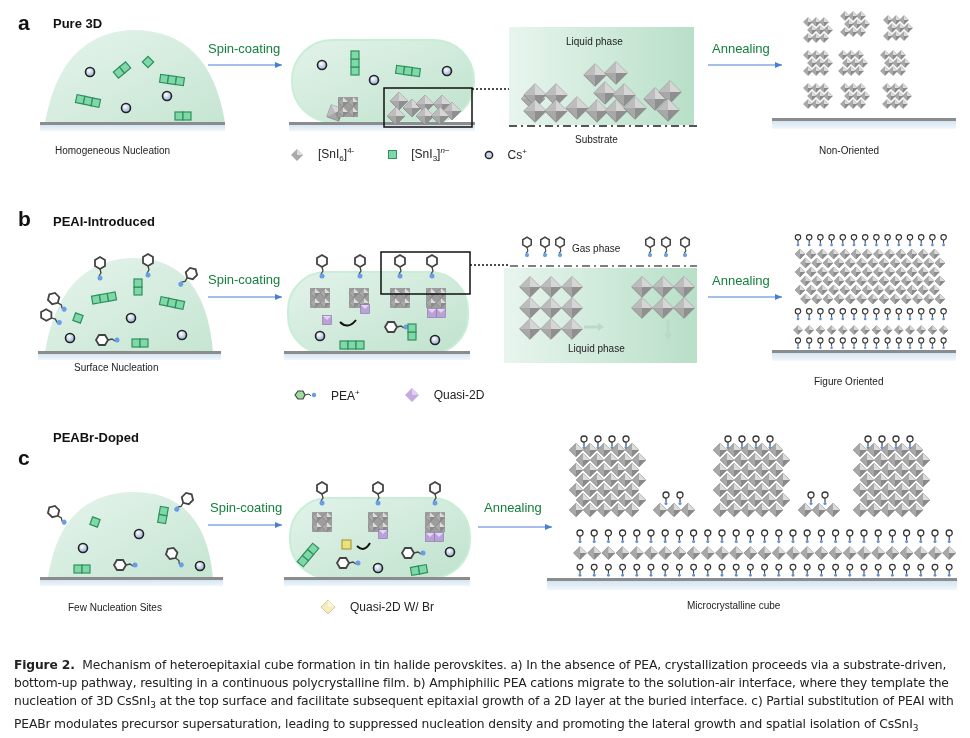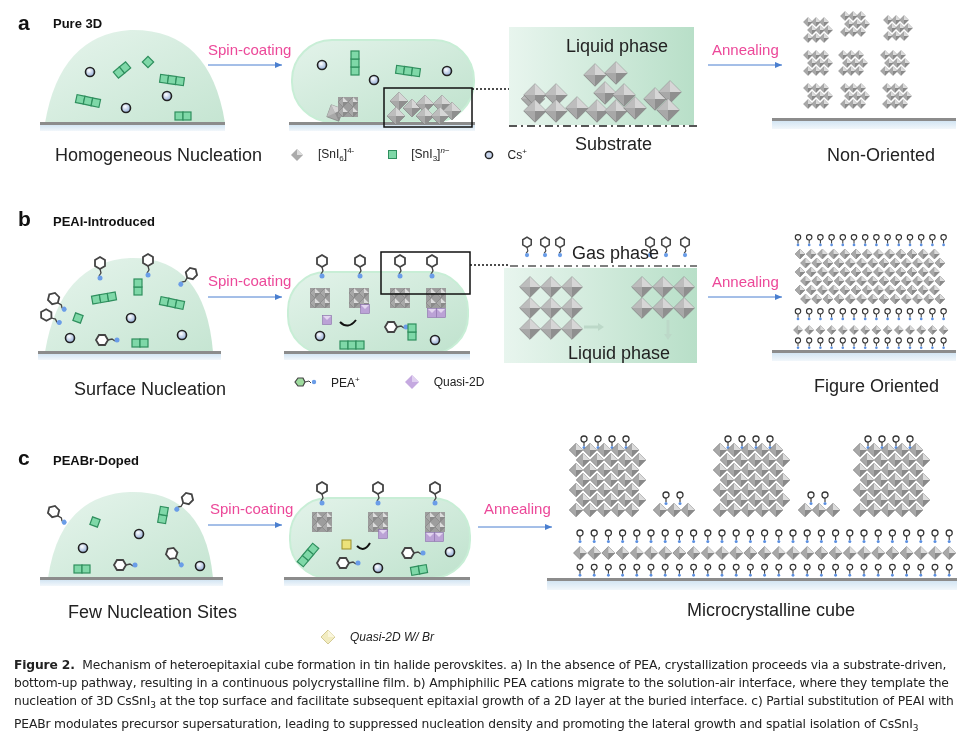--- a/index.html
+++ b/index.html
@@ -1,22 +1,22 @@
 <!DOCTYPE html>
 <html><head>
 <meta charset="utf-8">
 <style>
   * { box-sizing: border-box; margin: 0; padding: 0; }
   body { width: 970px; height: 738px; background: #ffffff; position: relative; overflow: hidden;
          font-family: "Liberation Sans", sans-serif; color: #222; }
   .abs { position: absolute; }
   .panel-letter { font-family: "Liberation Sans", sans-serif; font-weight: bold; font-size: 21px; color: #111; }
   .panel-title { font-weight: bold; font-size: 13px; color: #111; }
-  .lbl { font-size: 18px; color: #222; white-space: nowrap; }
-  .arrow-label { font-size: 15px; color: #ec4899; white-space: nowrap; }
+  .lbl { font-size: 10px; color: #222; white-space: nowrap; }
+  .arrow-label { font-size: 13px; color: #15803d; white-space: nowrap; }
   .caption { position: absolute; left: 14px; top: 636px; width: 950px; font-family: "DejaVu Sans", sans-serif;
              font-size: 12.3px; line-height: 18.2px; color: #222; letter-spacing: -0.15px; margin-top: 20px; }
   .caption b { font-weight: bold; }
   svg { position: absolute; left: 0; top: 0; }
   .legend { display: flex; align-items: center; gap: 14px; font-size: 12px; }
 </style>
 </head>
 <body>
 
 <svg id="art" width="970" height="630" viewBox="0 0 970 630">
@@ -847,50 +847,50 @@
   <span>[SnI<sub style="font-size:8px">3</sub>]<sup style="font-size:8px"><i>n</i>−</sup></span>
   <span style="width:6px"></span>
   <svg width="10" height="10" style="position:static">
       <circle cx="5" cy="5" r="3.6" fill="#c9d6ee" stroke="#222" stroke-width="1.5"></circle>
     </svg>
   <span>Cs<sup style="font-size:8px">+</sup></span>
 </div>
 <div class="abs lbl" style="left:566px; top:36px;">Liquid phase</div>
 <div class="abs lbl" style="left:575px; top:134px;">Substrate</div>
 <div class="abs arrow-label" style="left:712px; top:41px;">Annealing</div>
-<div class="abs lbl" style="left:819px; top:145px;margin-left:8px;">Non-Oriented</div>
+<div class="abs lbl" style="left:819px; top:145px;">Non-Oriented</div>
 
 <div class="abs panel-letter" style="left:18px; top:207px;">b</div>
 <div class="abs panel-title" style="left:53px; top:214px;">PEAI-Introduced</div>
 <div class="abs arrow-label" style="left:208px; top:272px;">Spin-coating</div>
-<div class="abs lbl" style="left:74px; top:379px;">Surface Nucleation</div>
-<div class="abs legend" style="left:293px; top:374px;">
+<div class="abs lbl" style="left:74px; top:362px;">Surface Nucleation</div>
+<div class="abs legend" style="left:293px; top:387px;">
   <svg width="24" height="10" style="position:static">
       <polygon points="2,5 5,1 10,1 12,5 10,9 5,9" fill="#9edb9e" stroke="#444" stroke-width="1.2"></polygon>
       <path d="M12,5 L16,4 L18,6" stroke="#444" fill="none"></path>
       <circle cx="21" cy="5" r="2.2" fill="#6a9de8"></circle>
     </svg>
   <span>PEA<sup style="font-size:8px">+</sup></span>
   <span style="width:16px"></span>
   <svg width="16" height="16" style="position:static">
       <polygon points="8,1 15,8 8,15 1,8" fill="#c5a9e0"></polygon>
       <polygon points="8,1 15,8 8,8" fill="#e0d0f0"></polygon>
     </svg>
   <span>Quasi-2D</span>
 </div>
 <div class="abs lbl" style="left:572px; top:231px;margin-top:12px;">Gas phase</div>
 <div class="abs lbl" style="left:568px; top:343px;">Liquid phase</div>
 <div class="abs arrow-label" style="left:712px; top:273px;">Annealing</div>
 <div class="abs lbl" style="left:814px; top:376px;">Figure Oriented</div>
 
 <div class="abs panel-letter" style="left:18px; top:446px;">c</div>
-<div class="abs panel-title" style="left:53px; top:453px;">PEABr-Doped</div>
+<div class="abs panel-title" style="left:53px; top:430px;">PEABr-Doped</div>
 <div class="abs arrow-label" style="left:210px; top:500px;">Spin-coating</div>
 <div class="abs lbl" style="left:68px; top:602px;">Few Nucleation Sites</div>
-<div class="abs legend" style="left:320px; top:629px;font-style:italic;">
+<div class="abs legend" style="left:320px; top:599px;">
   <svg width="16" height="16" style="position:static">
       <polygon points="8,1 15,8 8,15 1,8" fill="#f2ecc0" stroke="#c9bf80" stroke-width="0.8"></polygon>
       <polygon points="8,1 15,8 8,8" fill="#faf6dd"></polygon>
     </svg>
   <span>Quasi-2D W/ Br</span>
 </div>
 <div class="abs arrow-label" style="left:484px; top:500px;">Annealing</div>
 <div class="abs lbl" style="left:687px; top:600px;">Microcrystalline cube</div>
 
 <div class="caption">

